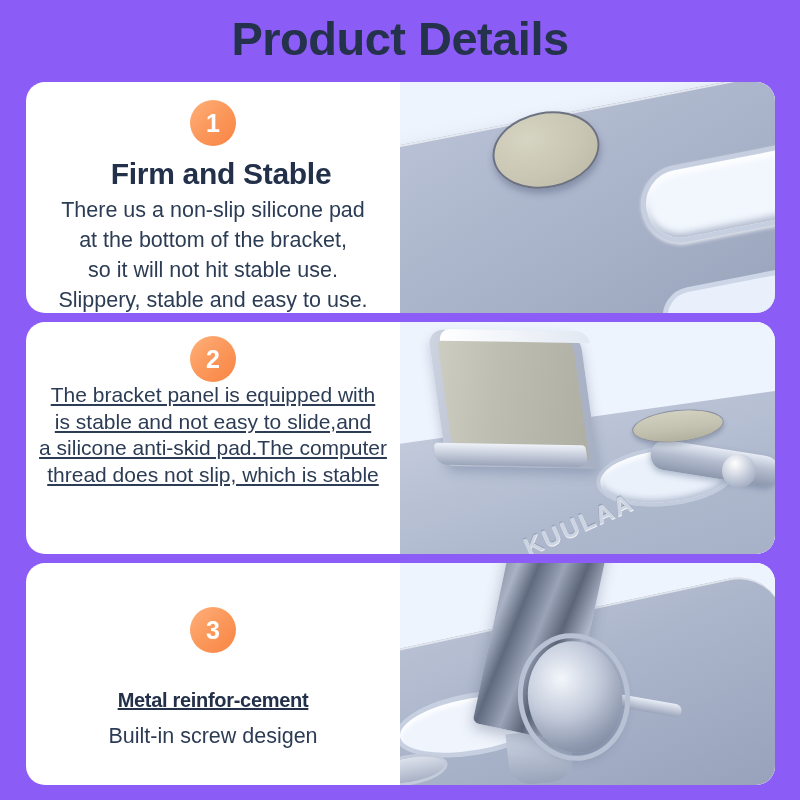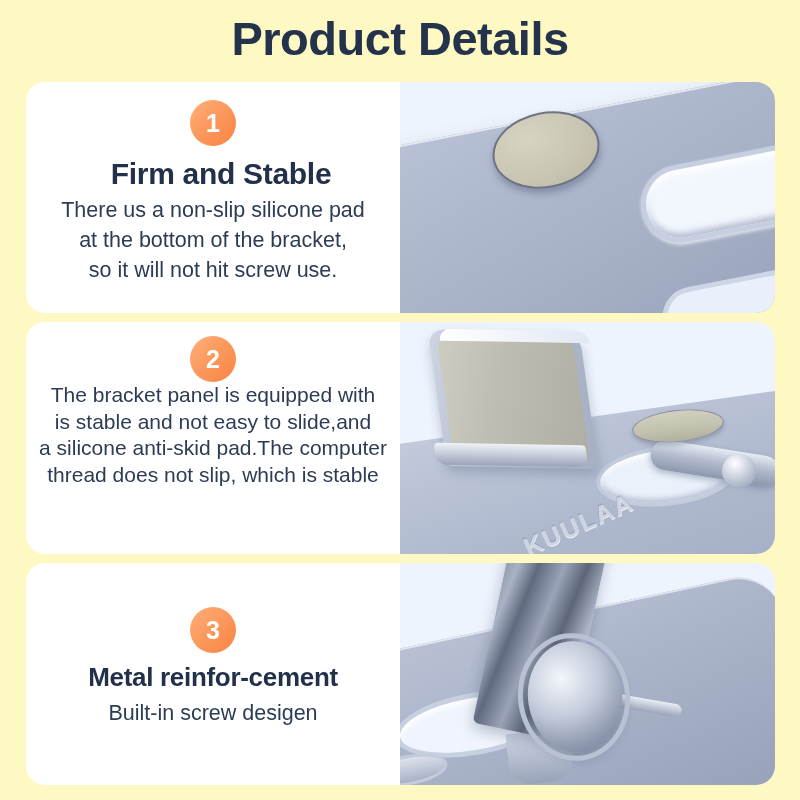--- a/index.html
+++ b/index.html
@@ -3,21 +3,21 @@
 <meta charset="utf-8">
 <style>
   * { margin:0; padding:0; box-sizing:border-box; }
   html, body {
     width:800px; height:800px; overflow:hidden;
     background:#cfe3fb;
     font-family:"Liberation Sans", sans-serif;
   }
   #page {
     position:relative; width:800px; height:800px;
-    background:#fef9c3;
+    background:#8b5cf6;
   }
 
   
   .page-title {
     position:absolute; left:0; top:8px; width:800px;
     text-align:center;
     font-size:47px; font-weight:bold; letter-spacing:-0.5px;
     color:#25324b;
     line-height:62px;
   }
@@ -60,24 +60,24 @@
     color:#2c3c55; text-align:right; white-space:nowrap;
   }
 
   
   #card-1 .badge      { margin-top:18px; }
   #card-1 .card-heading { font-size:30px; line-height:40px; margin-top:8px;margin-left:16px; }
   #card-1 .card-body  { font-size:21.5px; line-height:28px; margin-top:2px; }
 
   #card-2 .badge      { margin-top:14px; }
   #card-2 .card-heading { font-size:29px; line-height:38px; margin-top:5px; }
-  #card-2 .card-body  { font-size:21px; line-height:26.5px; margin-top:0px; }
+  #card-2 .card-body  { font-size:21px; line-height:26.5px; margin-top:0px;text-decoration:underline; }
 
   #card-3 .badge      { margin-top:44px; }
-  #card-3 .card-heading { font-size:26px; line-height:40px; margin-top:4px; }
+  #card-3 .card-heading { font-size:20px; line-height:40px; margin-top:27px;text-decoration:underline; }
   #card-3 .card-body  { font-size:21.5px; line-height:28px; margin-top:2px; }
 
   
   #photo-1 .plate {
     position:absolute; left:-22px; top:20px; width:520px; height:340px;
     background:linear-gradient(160deg,#b9c2d6 0%,#a8b2c8 38%,#9aa5bd 70%,#8e99b2 100%);
     border-radius:52px 10px 10px 10px;
     transform:rotate(-11deg);
     box-shadow:0 10px 22px rgba(70,90,125,.22);
   }
@@ -249,21 +249,22 @@
 <div id="page">
 
   <div class="page-title">Product Details</div>
 
   <div class="card" id="card-1">
     <div class="card-text">
       <div class="badge">1</div>
       <div class="card-heading">Firm and Stable</div>
       <div class="card-body">There us a non-slip silicone pad</div>
       <div class="card-body">at the bottom of the bracket,</div>
-      <div class="card-body">so it will not hit screw use.</div>
+      <div class="card-body">so it will not hit stable use.</div>
+      <div class="card-body">Slippery, stable and easy to use.</div>
     </div>
     <div class="card-photo" id="photo-1">
       <div class="plate"></div>
       <div class="plate-edge"></div>
       <div class="slot"></div>
       <div class="slot2"></div>
       <div class="pad"></div>
     </div>
   </div>
 

